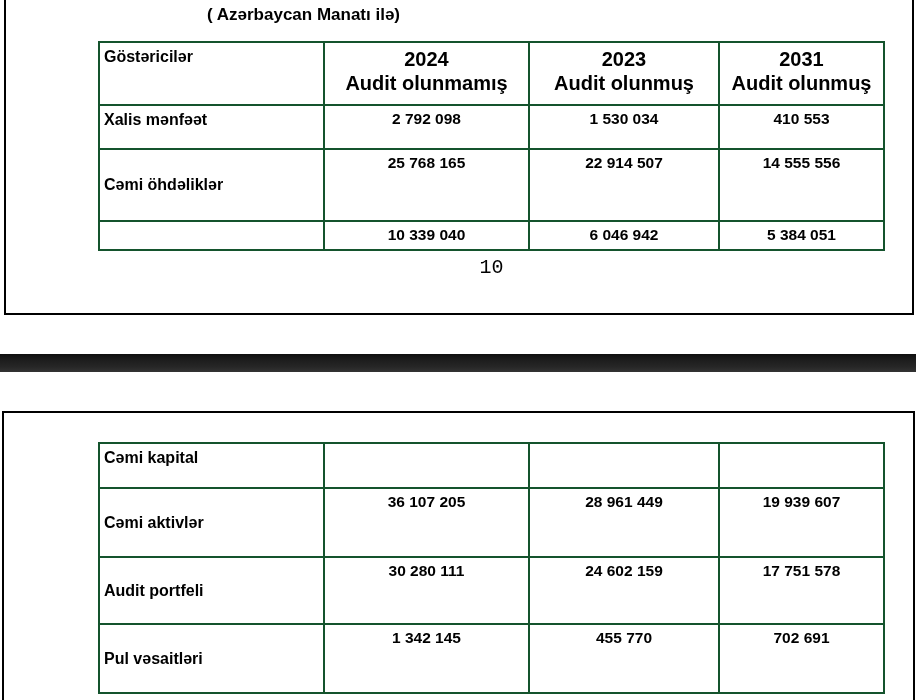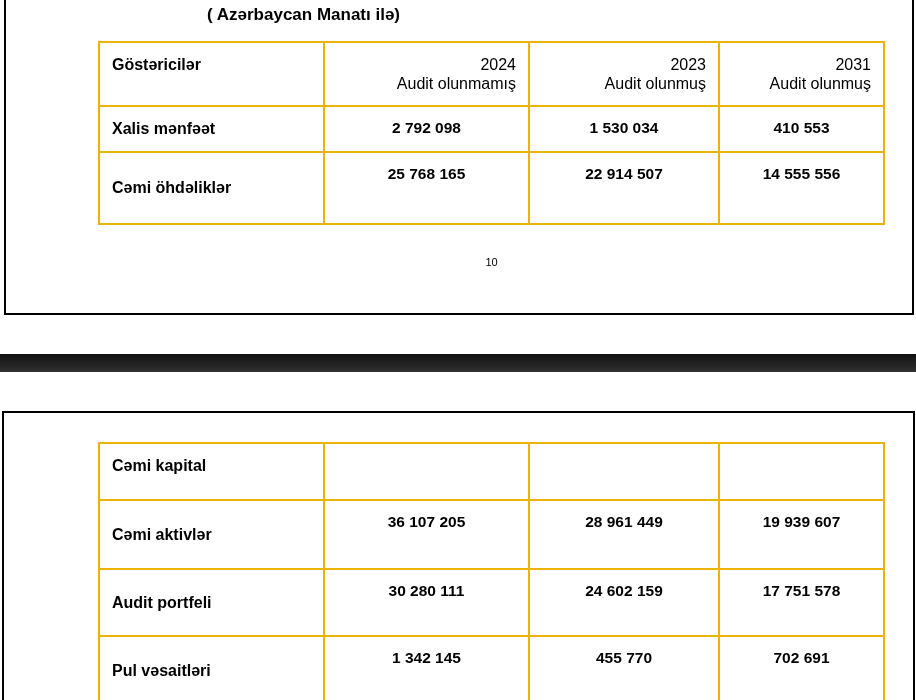--- a/index.html
+++ b/index.html
@@ -12,30 +12,30 @@
   #page1{left:4px;top:-3px;width:910px;height:318px;}
   #page2{left:2px;top:411px;width:913px;height:310px;}
   .separator{
     position:absolute;left:0;top:354px;width:916px;height:18px;
     background:linear-gradient(180deg,#0f0f0f 0%,#1d1d1d 35%,#262626 70%,#333333 100%);
   }
   .doc-title{position:absolute;left:201px;top:6px;font-size:17px;font-weight:bold;white-space:pre;}
   .fin-table{border-collapse:collapse;table-layout:fixed;position:absolute;background:#fff;}
   #table1{left:92px;top:42px;}
   #table2{left:94px;top:29px;}
-  .fin-table td{border:2px solid #eab308;padding:12px;overflow:hidden;line-height:1.2;}
+  .fin-table td{border:2px solid #14532d;padding:4px;overflow:hidden;line-height:1.2;}
   col.c1{width:225px}col.c2{width:205px}col.c3{width:190px}col.c4{width:165px}
   .lbl{font-weight:bold;font-size:16px;text-align:left;padding-left:7px;}
   .num{font-size:15.5px;font-weight:bold;text-align:center;}
   .vtop{vertical-align:top;margin-left:32px;}
   .vmid{vertical-align:middle;}
   .p2{padding-top:2px}.p4{padding-top:4px}.p5{padding-top:5px}.p8{padding-top:8px}
-  .ycol{vertical-align:top;text-align:right;font-weight:normal;font-size:16px;padding-top:2px;line-height:19px;}
+  .ycol{vertical-align:top;text-align:center;font-weight:bold;font-size:20px;padding-top:2px;line-height:19px;}
   .gost{padding-top:20px;vertical-align:top;}
-  .page-num{position:absolute;left:92px;width:787px;top:257px;text-align:center;font-size:11px;}
+  .page-num{position:absolute;left:92px;width:787px;top:257px;text-align:center;font-size:20px;font-family:Liberation Mono, monospace;}
 </style>
 </head>
 <body>
 
 <div class="page" id="page1">
   <div class="doc-title">( Azərbaycan Manatı ilə)</div>
 
   <table class="fin-table" id="table1">
     <colgroup>
         <col class="c1">
@@ -64,38 +64,44 @@
         <td class="num vtop p5">2 792 098</td>
         <td class="num vtop p5">1 530 034</td>
         <td class="num vtop p5">410 553</td>
       </tr>
       <tr style="height:72px">
         <td class="lbl vmid">Cəmi öhdəliklər</td>
         <td class="num vtop p8">25 768 165</td>
         <td class="num vtop p8">22 914 507</td>
         <td class="num vtop p8">14 555 556</td>
       </tr>
+      <tr style="height:21px">
+        <td class="lbl vmid"></td>
+        <td class="num vmid">10 339 040</td>
+        <td class="num vmid">6 046 942</td>
+        <td class="num vmid">5 384 051</td>
+      </tr>
     </tbody>
   </table>
 
   <div class="page-num">10</div>
 </div>
 
 <div class="separator"></div>
 
 <div class="page" id="page2">
   <table class="fin-table" id="table2">
     <colgroup>
         <col class="c1">
         <col class="c2">
         <col class="c3">
         <col class="c4">
       </colgroup>
     <tbody>
-      <tr style="height:57px">
+      <tr style="height:45px">
         <td class="lbl vtop p2">Cəmi kapital</td>
         <td class="num vtop p2"></td>
         <td class="num vtop p2"></td>
         <td class="num vtop p2"></td>
       </tr>
       <tr style="height:69px">
         <td class="lbl vmid">Cəmi aktivlər</td>
         <td class="num vtop p4">36 107 205</td>
         <td class="num vtop p4">28 961 449</td>
         <td class="num vtop p4">19 939 607</td>

